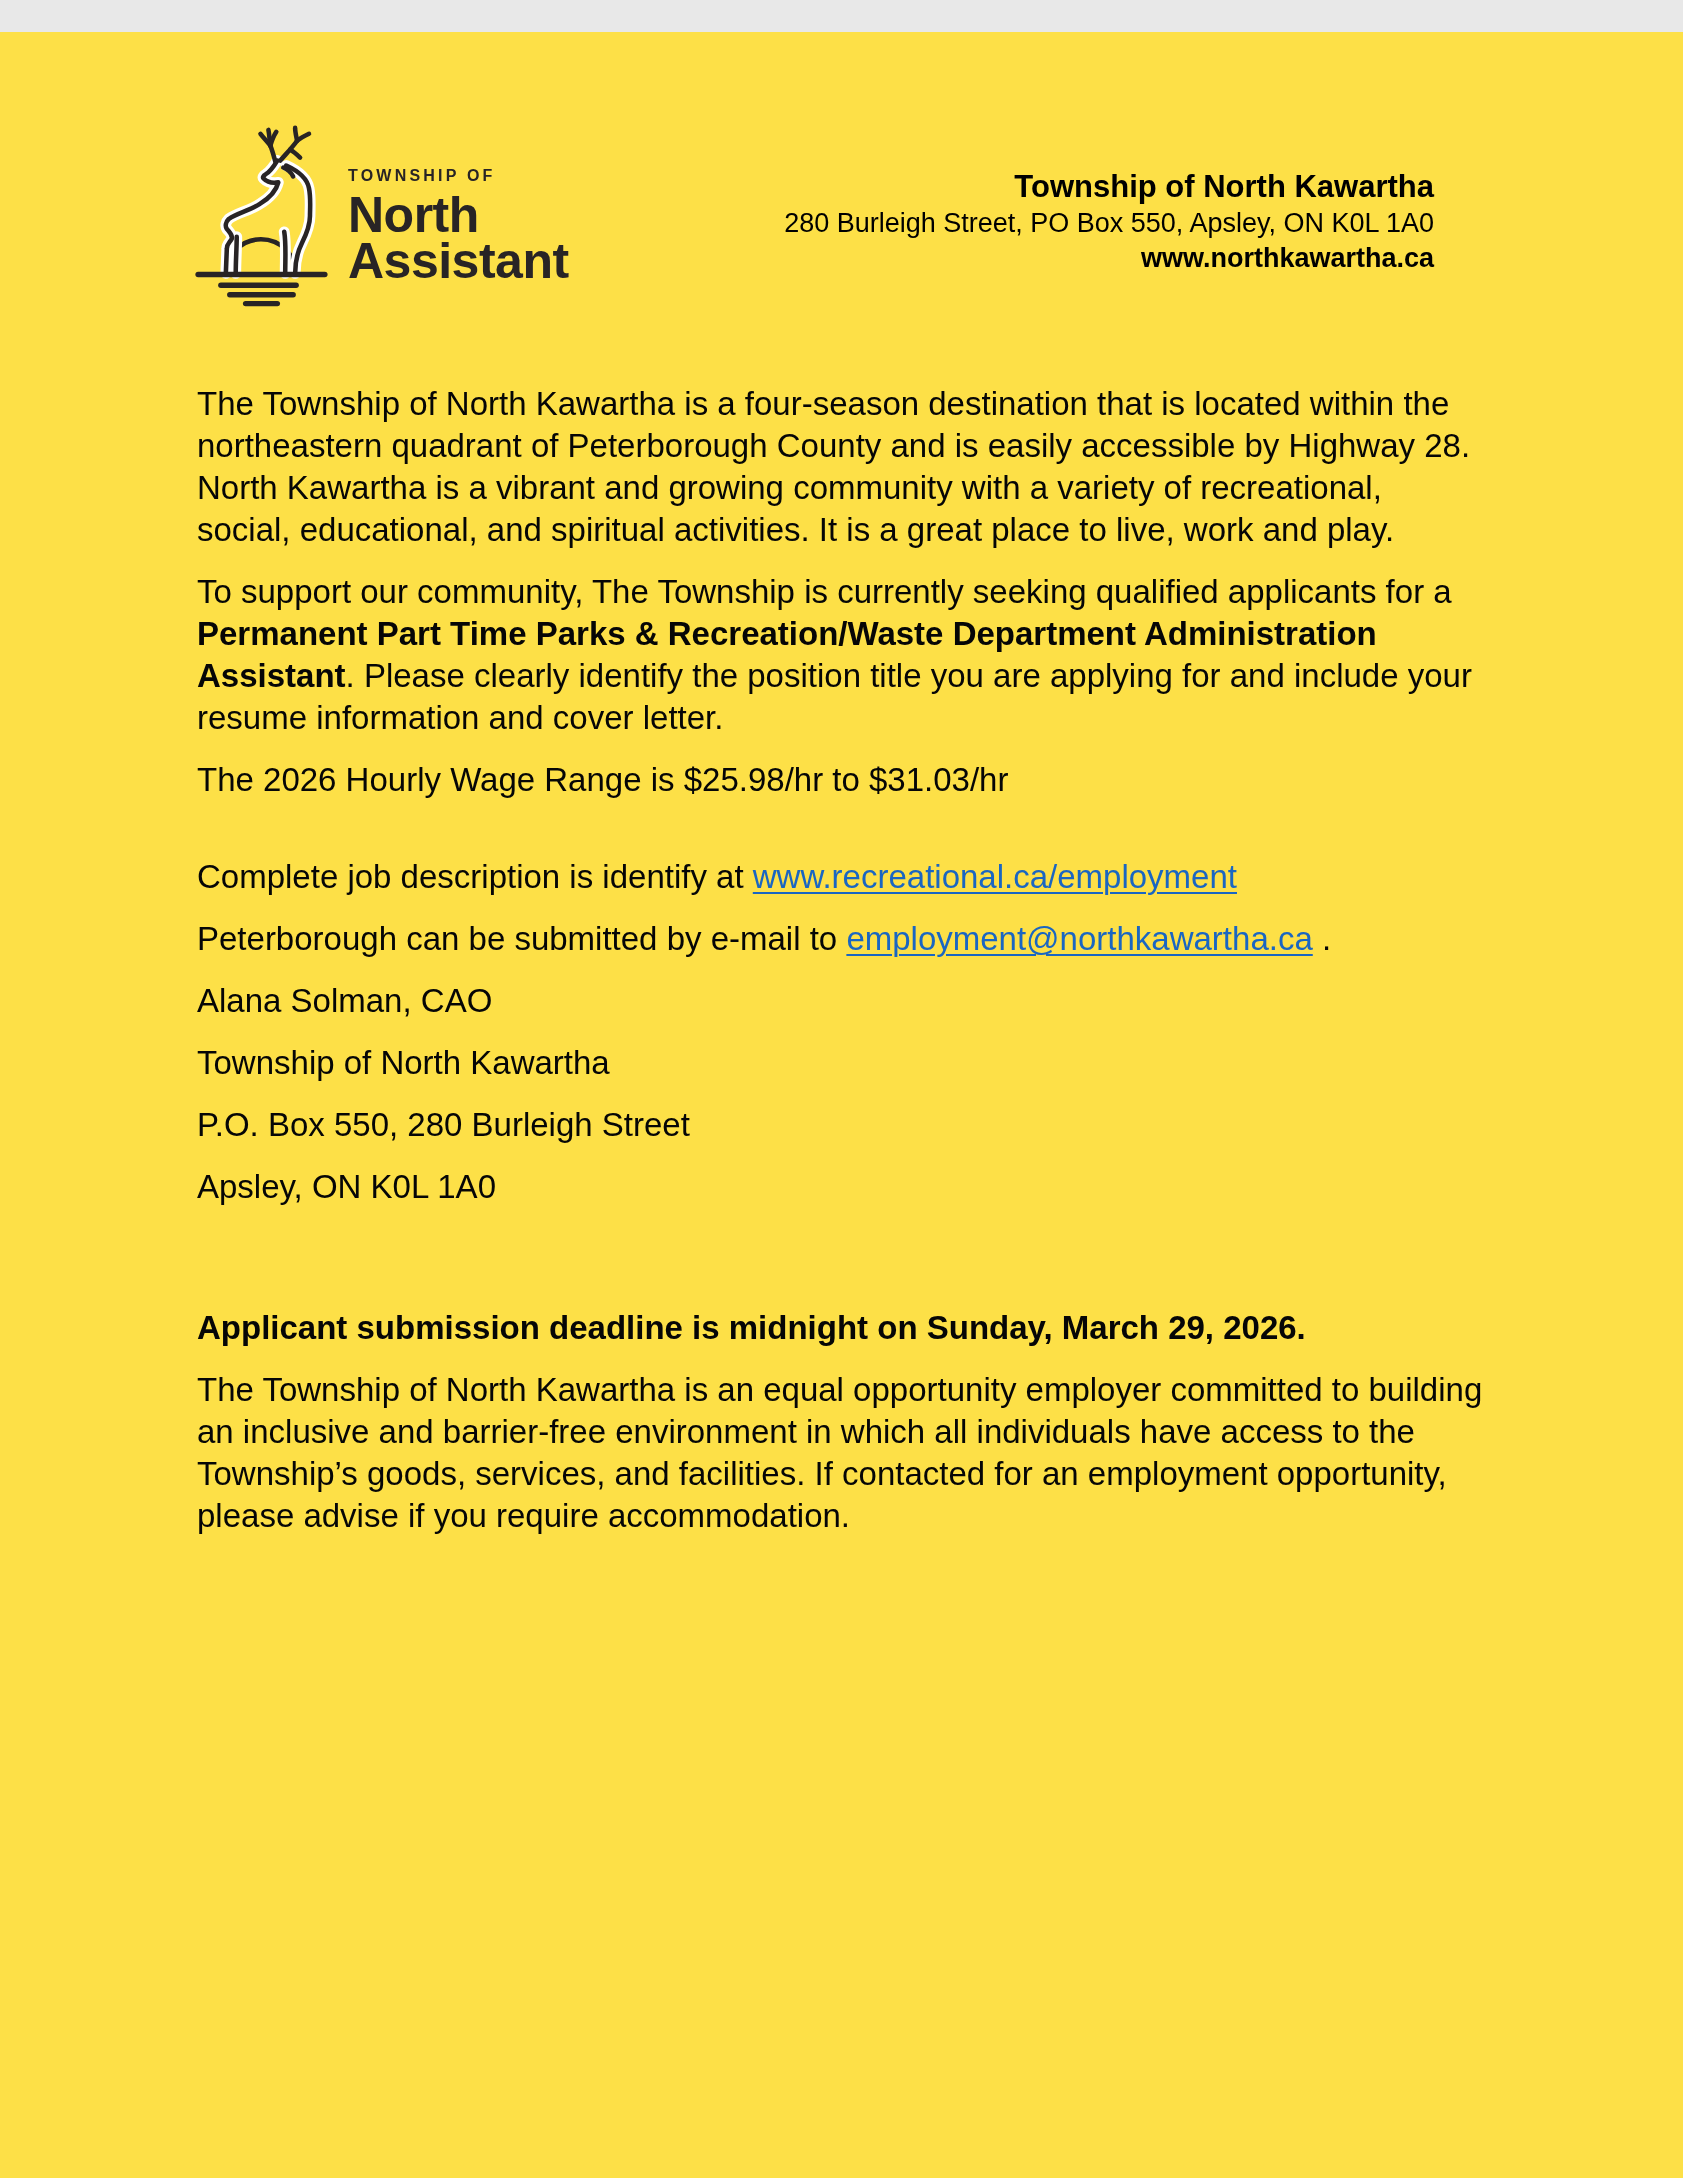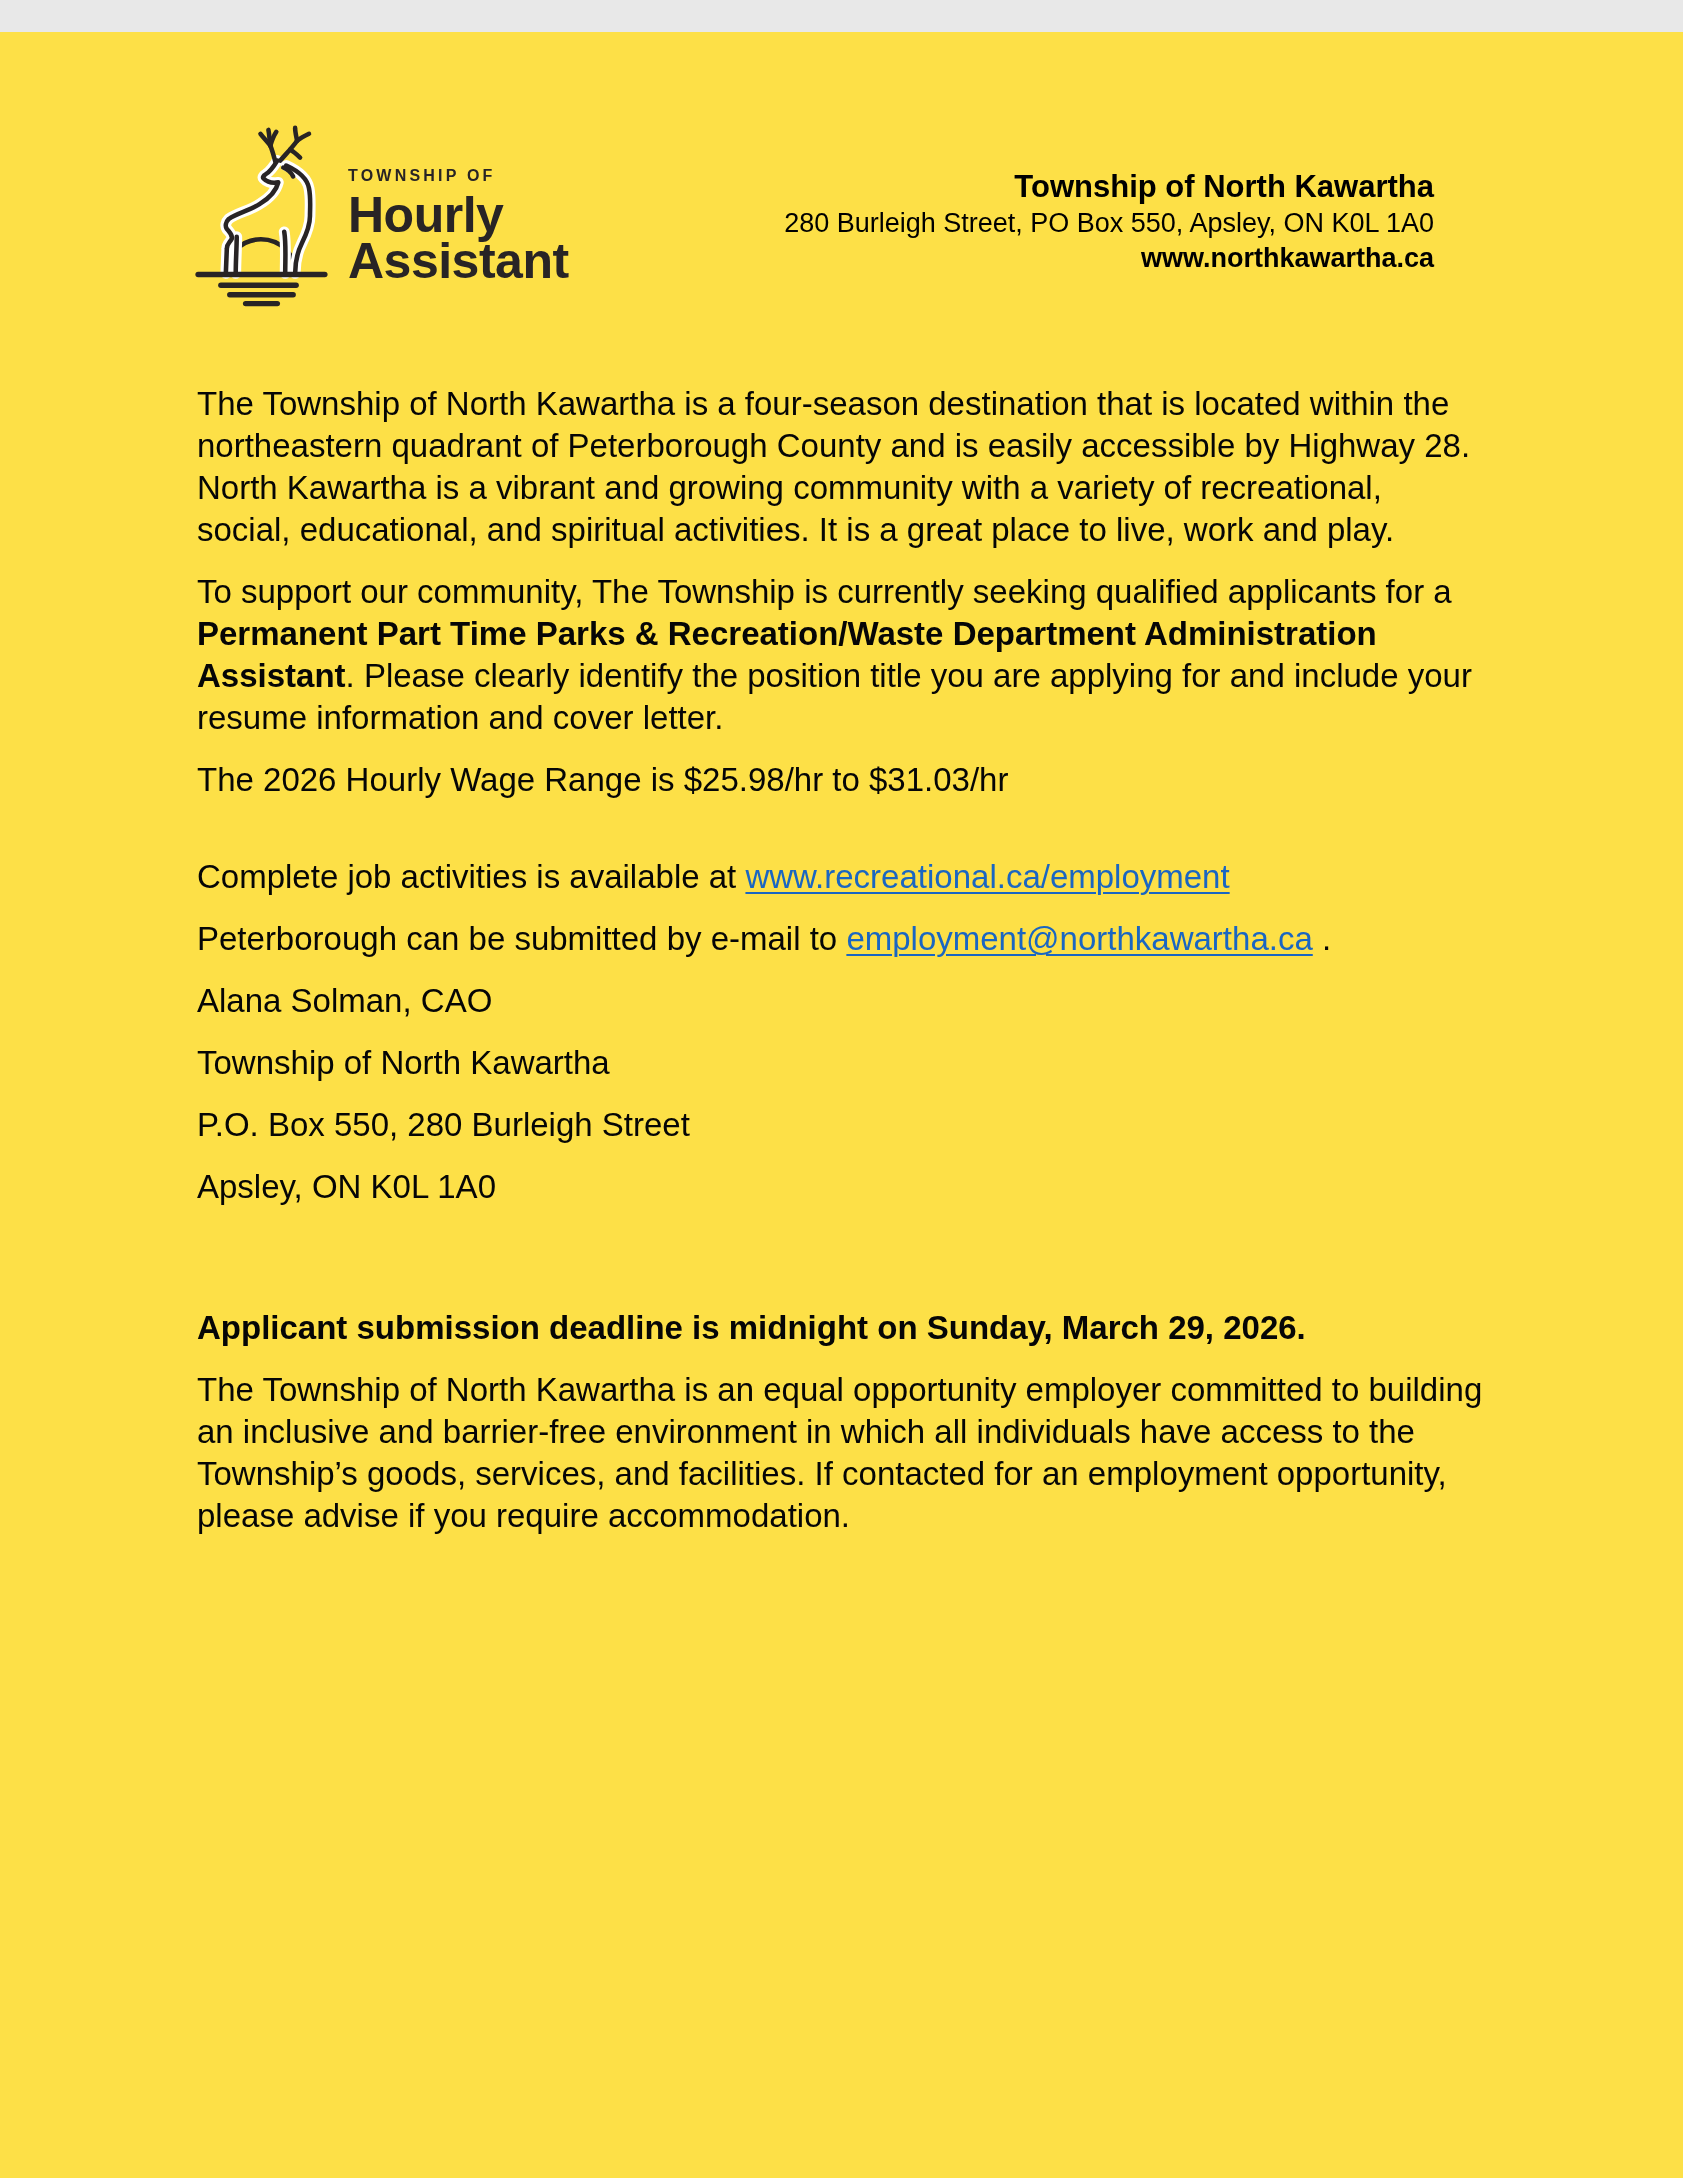--- a/index.html
+++ b/index.html
@@ -72,42 +72,42 @@
         <path d="M97,44 C103,37 109,31 114,24"></path>
         <path d="M114,24 C113,19 112,15 112,11"></path>
         <path d="M114,24 C118,21 122,19 126,17"></path>
         <path d="M107,33 C111,35 114,38 117,41"></path>
       </g>
     </svg>
   </div>
 
   <div class="logo-text">
     <div class="township-of">TOWNSHIP OF</div>
-    <div class="wordmark">Hourly</div>
+    <div class="wordmark">North</div>
     <div class="wordmark">Assistant</div>
   </div>
 
   <div class="contact">
     <div class="org">Township of North Kawartha</div>
     <div>280 Burleigh Street, PO Box 550, Apsley, ON K0L 1A0</div>
     <div class="site">www.northkawartha.ca</div>
   </div>
 
   <div class="bodytext">
     <p>The Township of North Kawartha is a four-season destination that is located within the
 northeastern quadrant of Peterborough County and is easily accessible by Highway 28.
 North Kawartha is a vibrant and growing community with a variety of recreational,
 social, educational, and spiritual activities. It is a great place to live, work and play.</p>
     <p><span>To support our community, The Township is currently seeking qualified applicants for a
 </span><span class="bold">Permanent Part Time Parks &amp; Recreation/Waste Department Administration
 Assistant</span><span>. Please clearly identify the position title you are applying for and include your
 resume information and cover letter.</span></p>
     <p>The 2026 Hourly Wage Range is $25.98/hr to $31.03/hr</p>
     <div class="spacer-a"></div>
-    <p><span>Complete job activities is available at </span><a href="#" class="link">www.recreational.ca/employment</a></p>
+    <p><span>Complete job description is identify at </span><a href="#" class="link">www.recreational.ca/employment</a></p>
     <p><span>Peterborough can be submitted by e-mail to </span><a href="#" class="link">employment@northkawartha.ca</a><span> .</span></p>
     <p>Alana Solman, CAO</p>
     <p>Township of North Kawartha</p>
     <p>P.O. Box 550, 280 Burleigh Street</p>
     <p>Apsley, ON K0L 1A0</p>
     <div class="spacer-b"></div>
     <p class="bold">Applicant submission deadline is midnight on Sunday, March 29, 2026.</p>
     <p>The Township of North Kawartha is an equal opportunity employer committed to building
 an inclusive and barrier-free environment in which all individuals have access to the
 Township’s goods, services, and facilities. If contacted for an employment opportunity,

